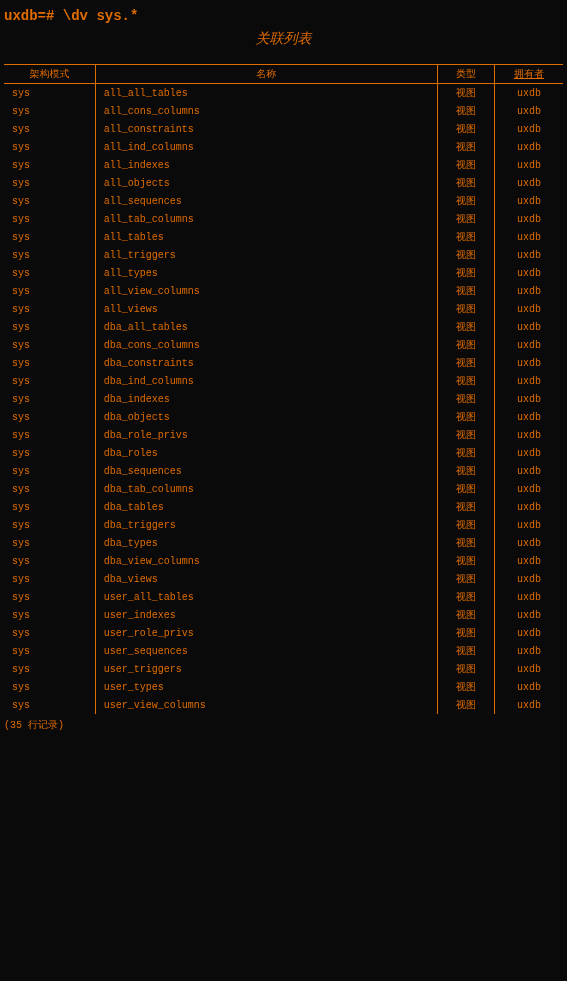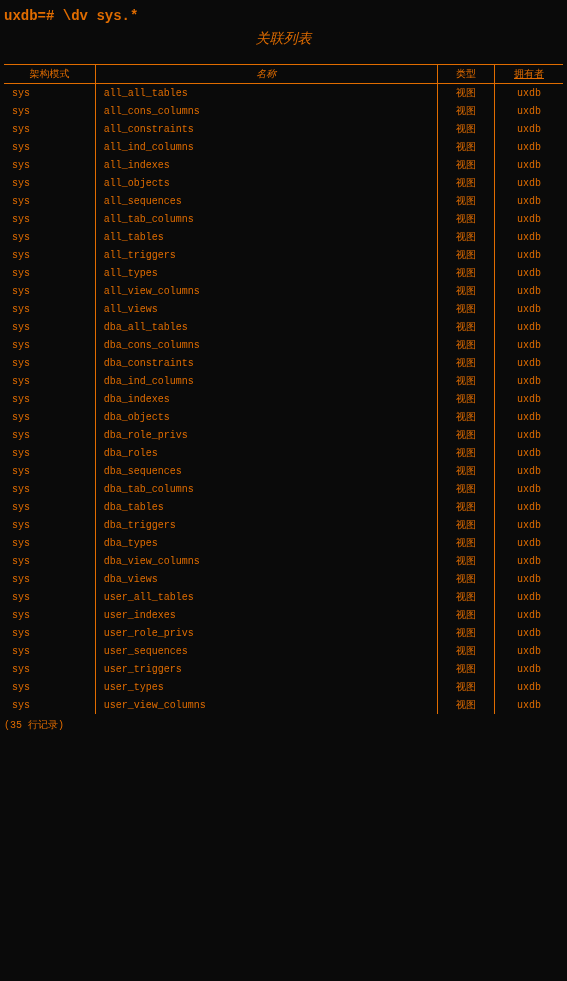--- a/index.html
+++ b/index.html
@@ -74,21 +74,21 @@
       border-top: 1px solid #e06c00;
     }
 
     .footer {
       color: #e06c00;
       margin-top: 4px;
       font-size: 10px;
     }
 
     .col-schema { width: 80px; }
-    .col-name { width: 300px; font-style: italic; }
+    .col-name { width: 300px; }
     .col-type { width: 50px; text-align: center; }
     .col-owner { width: 60px; text-align: center; text-decoration: underline; }
   </style>
 </head>
 <body>
 
 <div class="command-line">uxdb=# \dv sys.*</div>
 
 <div class="table-title">关联列表</div>
 

